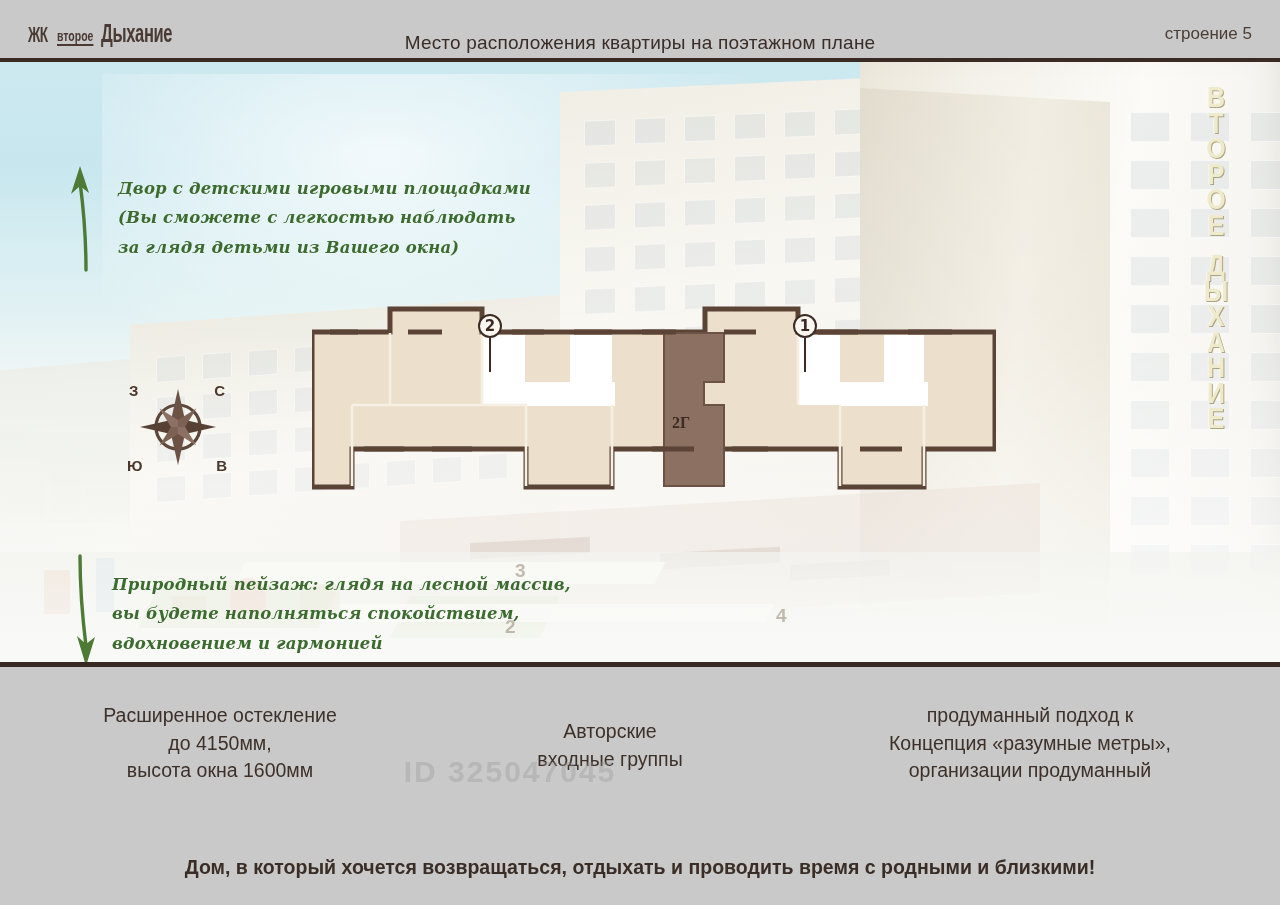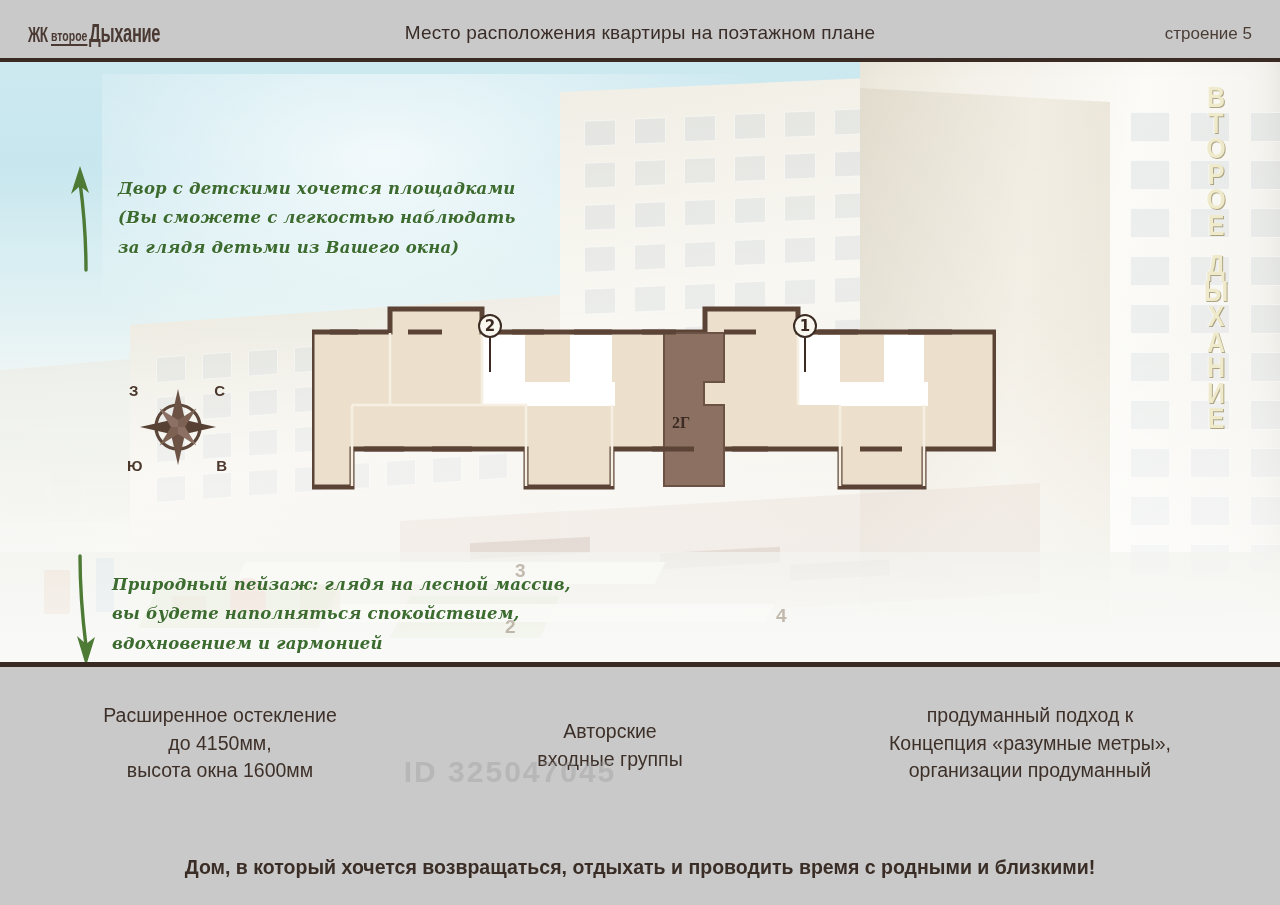--- a/index.html
+++ b/index.html
@@ -28,21 +28,21 @@
     width: 1280px; height: 62px;
     background: #c9c9c9;
     border-bottom: 4px solid #3a2a24;
   }
 
   #logo {
     position: absolute;
     left: 28px; top: 21px;
     display: flex;
     align-items: flex-end;
-    gap: 8px;
+    gap: 14px;
     color: #4a3a33;
     white-space: nowrap;
   }
   #logo .lg-zhk {
     font-size: 22px;
     font-weight: 700;
     letter-spacing: -1px;
     transform: scaleX(0.62);
     transform-origin: left bottom;
     line-height: 1;
@@ -62,21 +62,21 @@
     font-size: 25px;
     font-weight: 700;
     transform: scaleX(0.66);
     transform-origin: left bottom;
     line-height: 1;
     letter-spacing: -0.5px;
   }
 
   #header-title {
     position: absolute;
-    left: 0; top: 22px;
+    left: 0; top: 32px;
     width: 1280px;
     text-align: center;
     font-size: 19px;
     font-weight: 400;
     color: #3a2d28;
     letter-spacing: 0.2px;
   }
 
   #header-building {
     position: absolute;
@@ -605,21 +605,21 @@
       <span>Е</span>
     </div>
 
     <div class="arrow" id="arrow-up">
       <svg width="40" height="112" viewBox="0 0 40 112">
         <path d="M24 110 C 24 80, 22 52, 18 22" stroke="#4d7a35" stroke-width="3.4" fill="none" stroke-linecap="round"></path>
         <path d="M18 6 L 9 34 L 18 26 L 27 33 Z" fill="#4d7a35"></path>
       </svg>
     </div>
     <div class="annot" id="annot-top">
-      <div>Двор с детскими хочется площадками</div>
+      <div>Двор с детскими игровыми площадками</div>
       <div>(Вы сможете с легкостью наблюдать</div>
       <div>за глядя детьми из Вашего окна)</div>
     </div>
 
     <div class="arrow" id="arrow-down">
       <svg width="42" height="120" viewBox="0 0 42 120">
         <path d="M20 4 C 20 34, 22 62, 26 94" stroke="#4d7a35" stroke-width="3.4" fill="none" stroke-linecap="round"></path>
         <path d="M26 114 L 17 84 L 26 92 L 35 85 Z" fill="#4d7a35"></path>
       </svg>
     </div>

